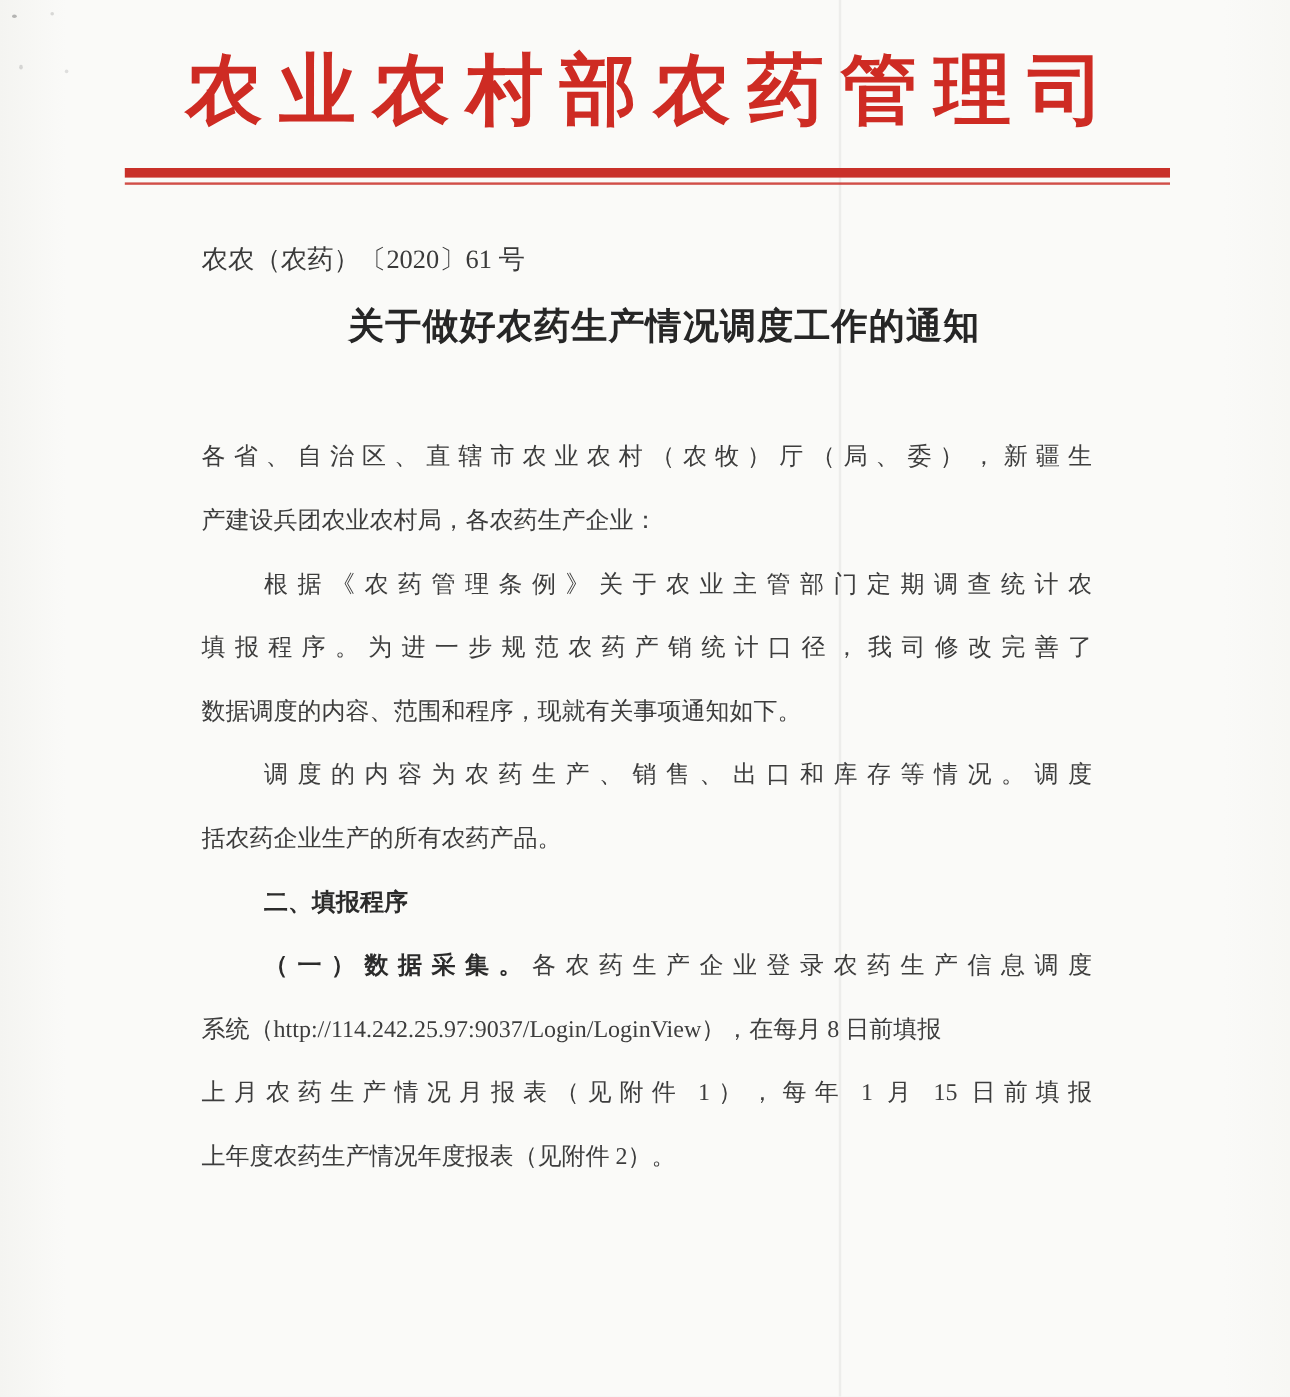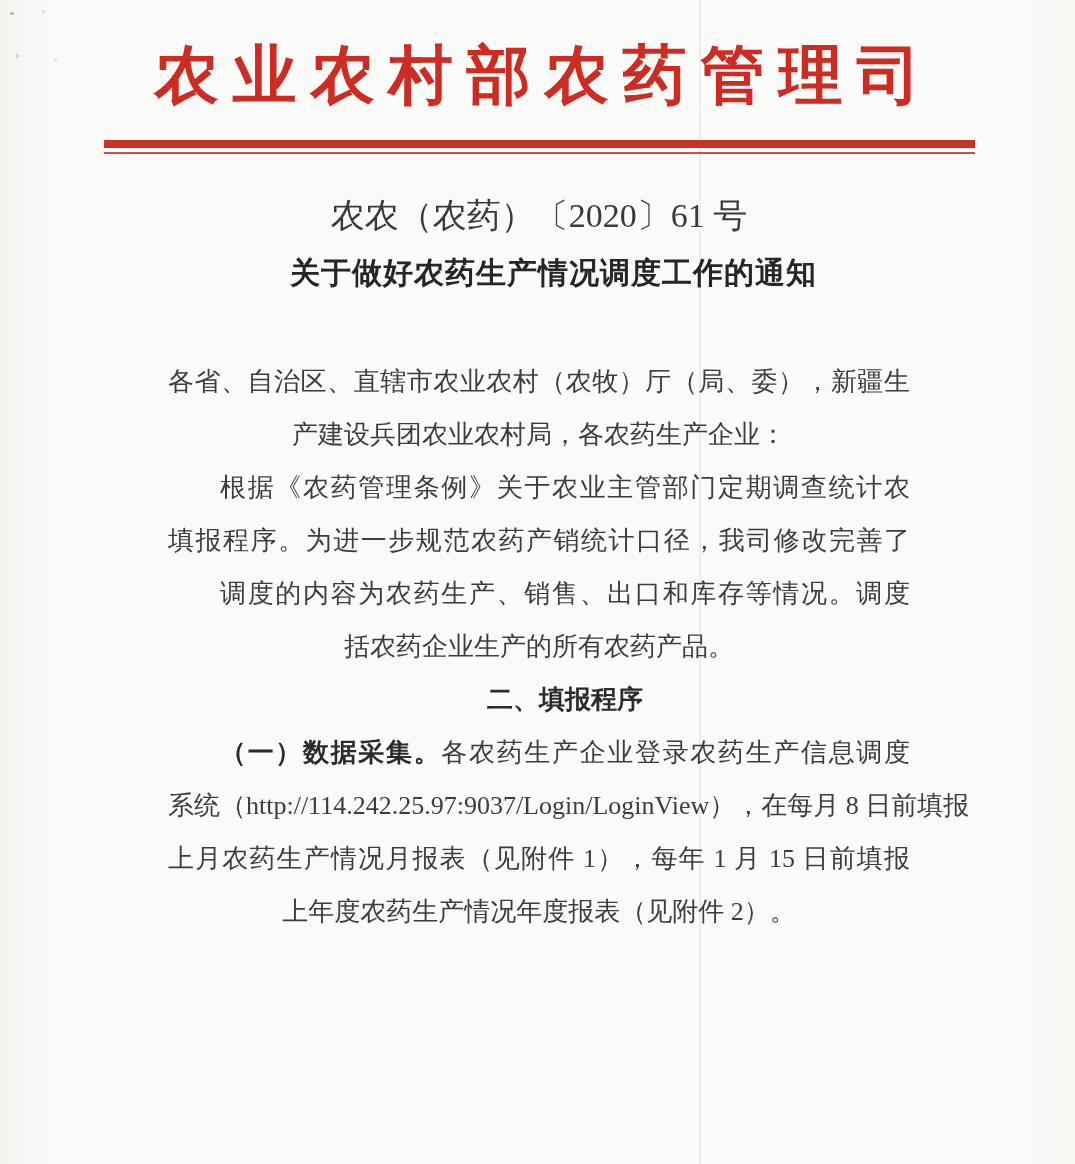--- a/index.html
+++ b/index.html
@@ -42,46 +42,46 @@
     font-family: "Liberation Serif", "DejaVu Serif", serif;
   }
   .rule { position: absolute; left: 104px; top: 140px; width: 871px; }
   .rule-thick { height: 8px; background: #c93029; }
   .rule-thin  { height: 2px; background: #c93029; margin-top: 4px; opacity: .85; }
 
   .doc-number {
     position: absolute;
     top: 197px; left: 168px;
     width: 742px;
-    text-align: center;
-    font-size: 34px;
+    text-align: left;
+    font-size: 22px;
     line-height: 38px;
     color: #3a3a3a;
   }
   .doc-title {
     position: absolute;
     top: 250px; left: 16px;
     width: 100%;
     text-align: center;
     font-size: 30px;
     line-height: 46px;
     font-weight: bold;
     color: #262626;
     font-family: "Liberation Sans", "DejaVu Sans", sans-serif;
     letter-spacing: 1px;
   }
 
   .body-block {
     position: absolute;
     top: 355px; left: 168px;
     width: 742px;
-    font-size: 26px;
+    font-size: 20px;
     color: #3d3d3d;
   }
-  .ln { min-height: 53px; line-height: 53px; text-align: center; }
+  .ln { min-height: 53px; line-height: 53px; }
   .fill { text-align: justify; text-align-last: justify; }
   .ind  { text-indent: 52px; }
   .nowrap { white-space: nowrap; }
   .heading {
     font-weight: bold;
     color: #2b2b2b;
     font-family: "Liberation Sans", "DejaVu Sans", sans-serif;
   }
   .bold-run {
     font-weight: bold;
@@ -109,20 +109,21 @@
 
   <div class="doc-number">农农（农药）〔2020〕61 号</div>
 
   <div class="doc-title">关于做好农药生产情况调度工作的通知</div>
 
   <div class="body-block">
     <div class="ln fill">各省、自治区、直辖市农业农村（农牧）厅（局、委），新疆生</div>
     <div class="ln">产建设兵团农业农村局，各农药生产企业：</div>
     <div class="ln fill ind">根据《农药管理条例》关于农业主管部门定期调查统计农</div>
     <div class="ln fill">填报程序。为进一步规范农药产销统计口径，我司修改完善了</div>
+    <div class="ln">数据调度的内容、范围和程序，现就有关事项通知如下。</div>
     <div class="ln fill ind">调度的内容为农药生产、销售、出口和库存等情况。调度</div>
     <div class="ln">括农药企业生产的所有农药产品。</div>
     <div class="ln heading ind">二、填报程序</div>
     <div class="ln fill ind">
       <span class="bold-run">（一）数据采集。</span><span>各农药生产企业登录农药生产信息调度</span>
     </div>
     <div class="ln nowrap">系统（http://114.242.25.97:9037/Login/LoginView），在每月 8 日前填报</div>
     <div class="ln fill">上月农药生产情况月报表（见附件 1），每年 1 月 15 日前填报</div>
     <div class="ln">上年度农药生产情况年度报表（见附件 2）。</div>
   </div>

